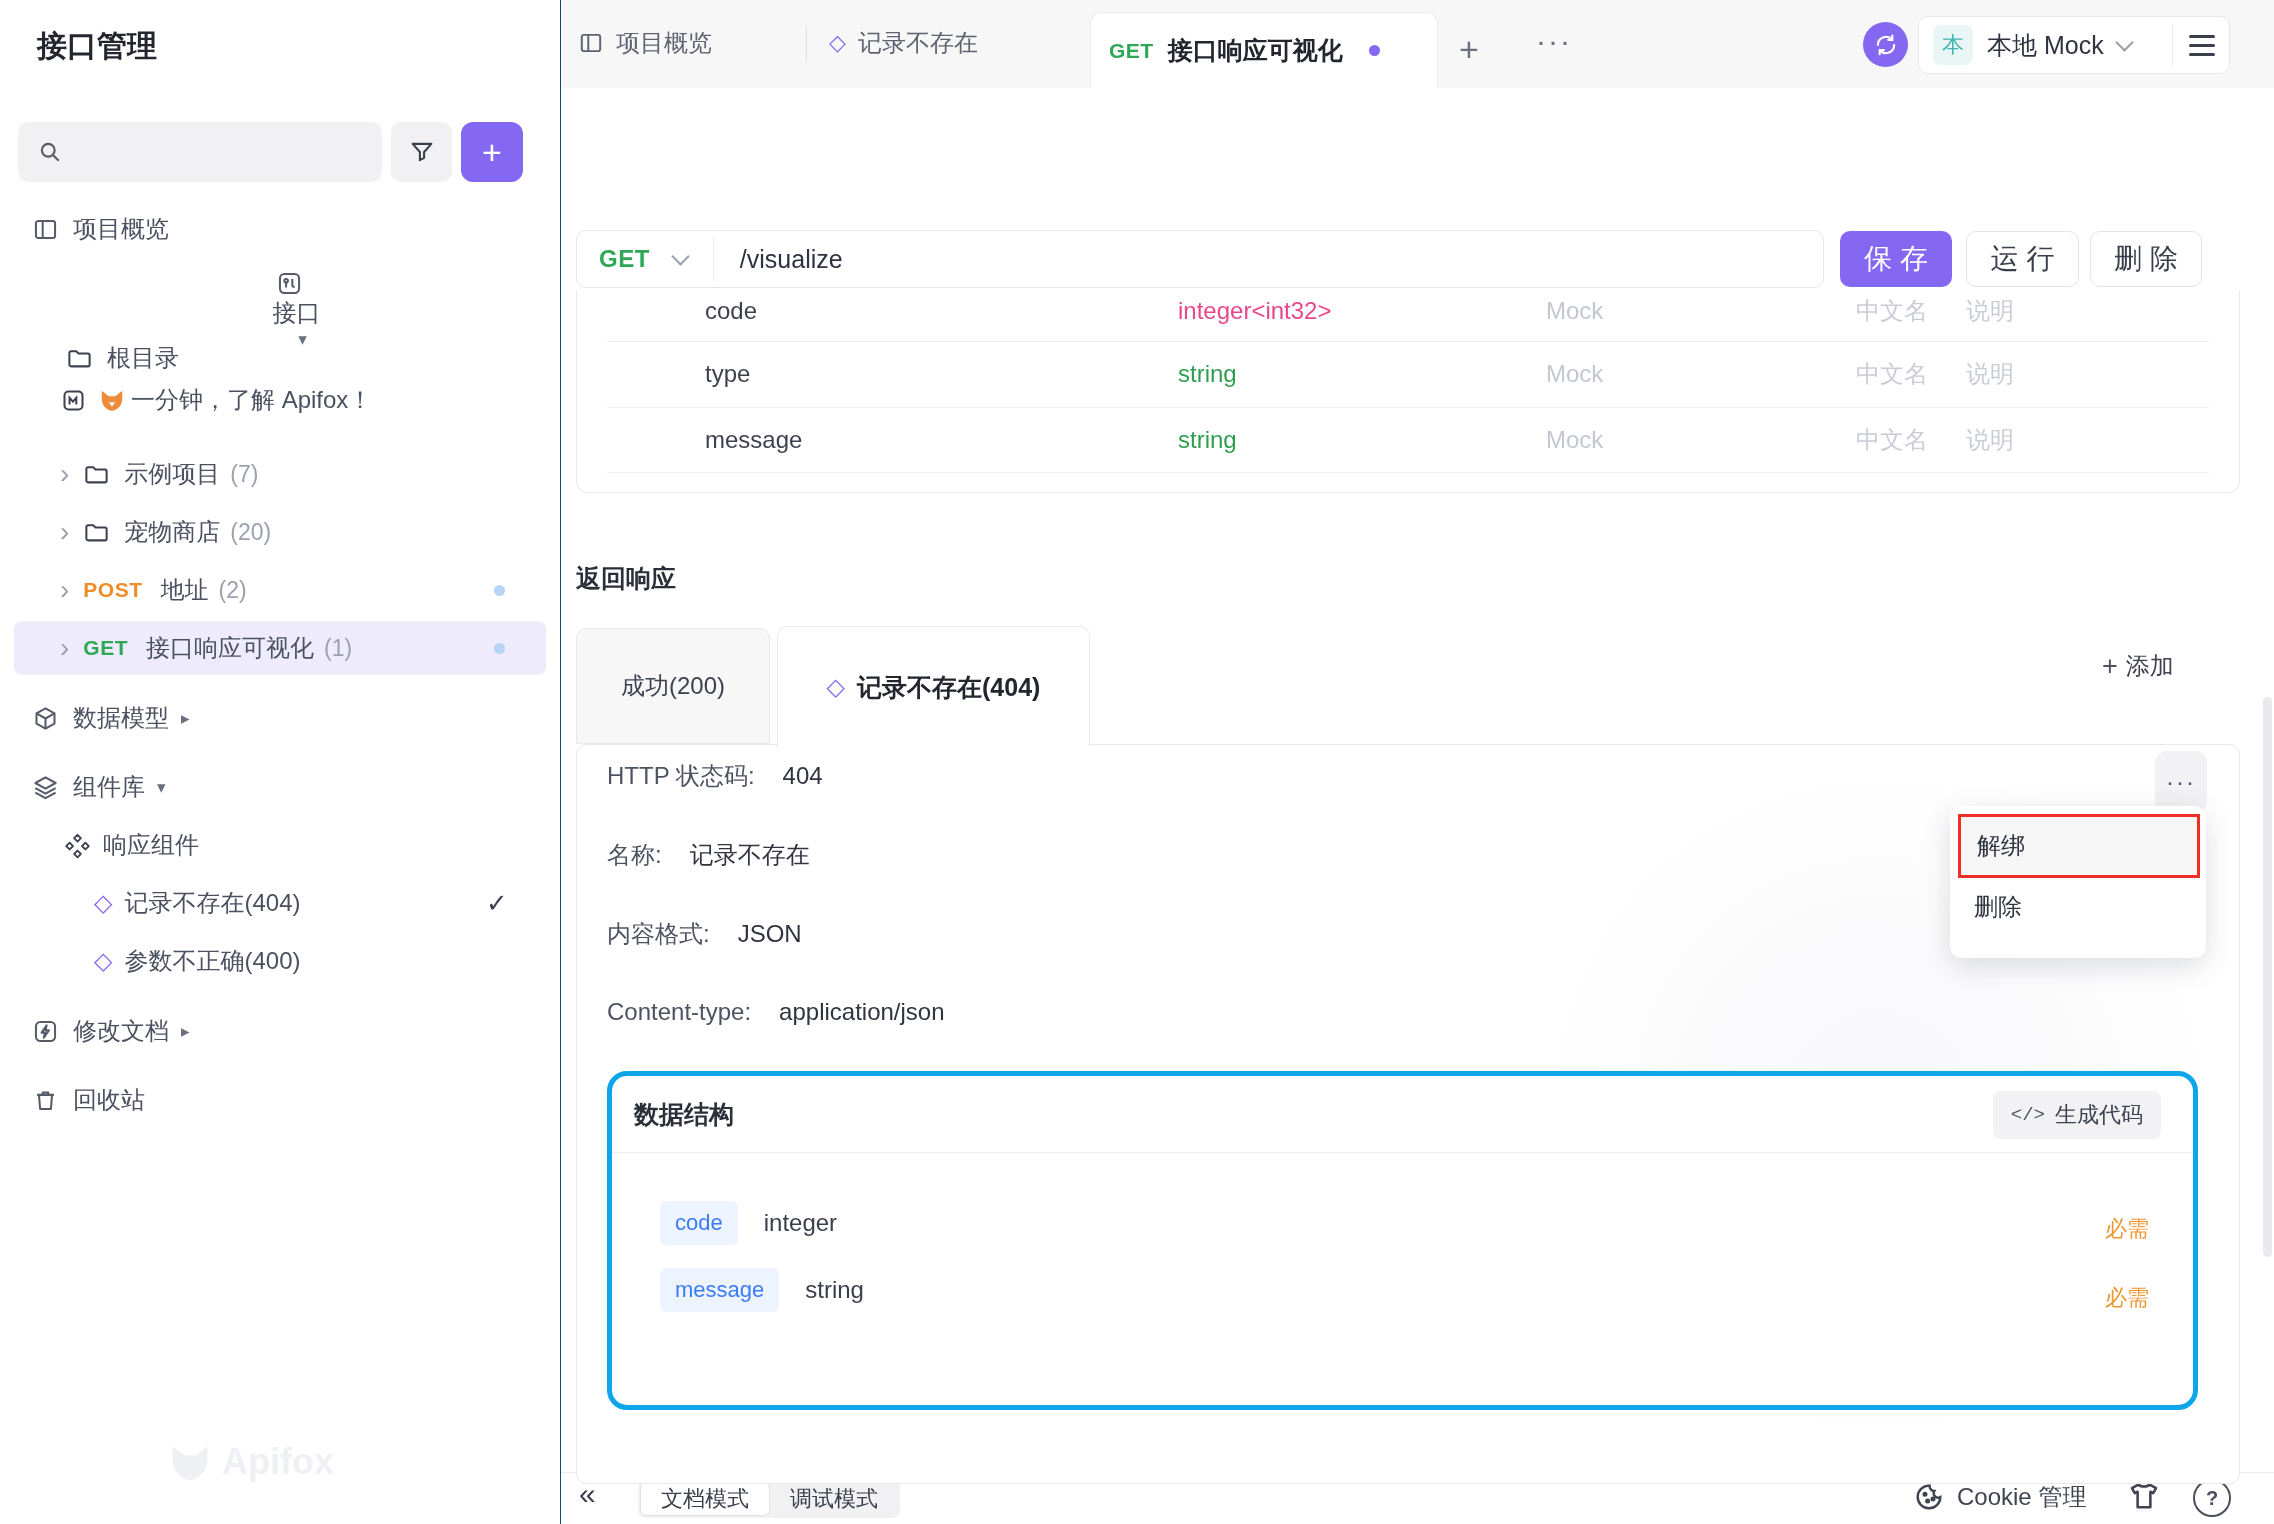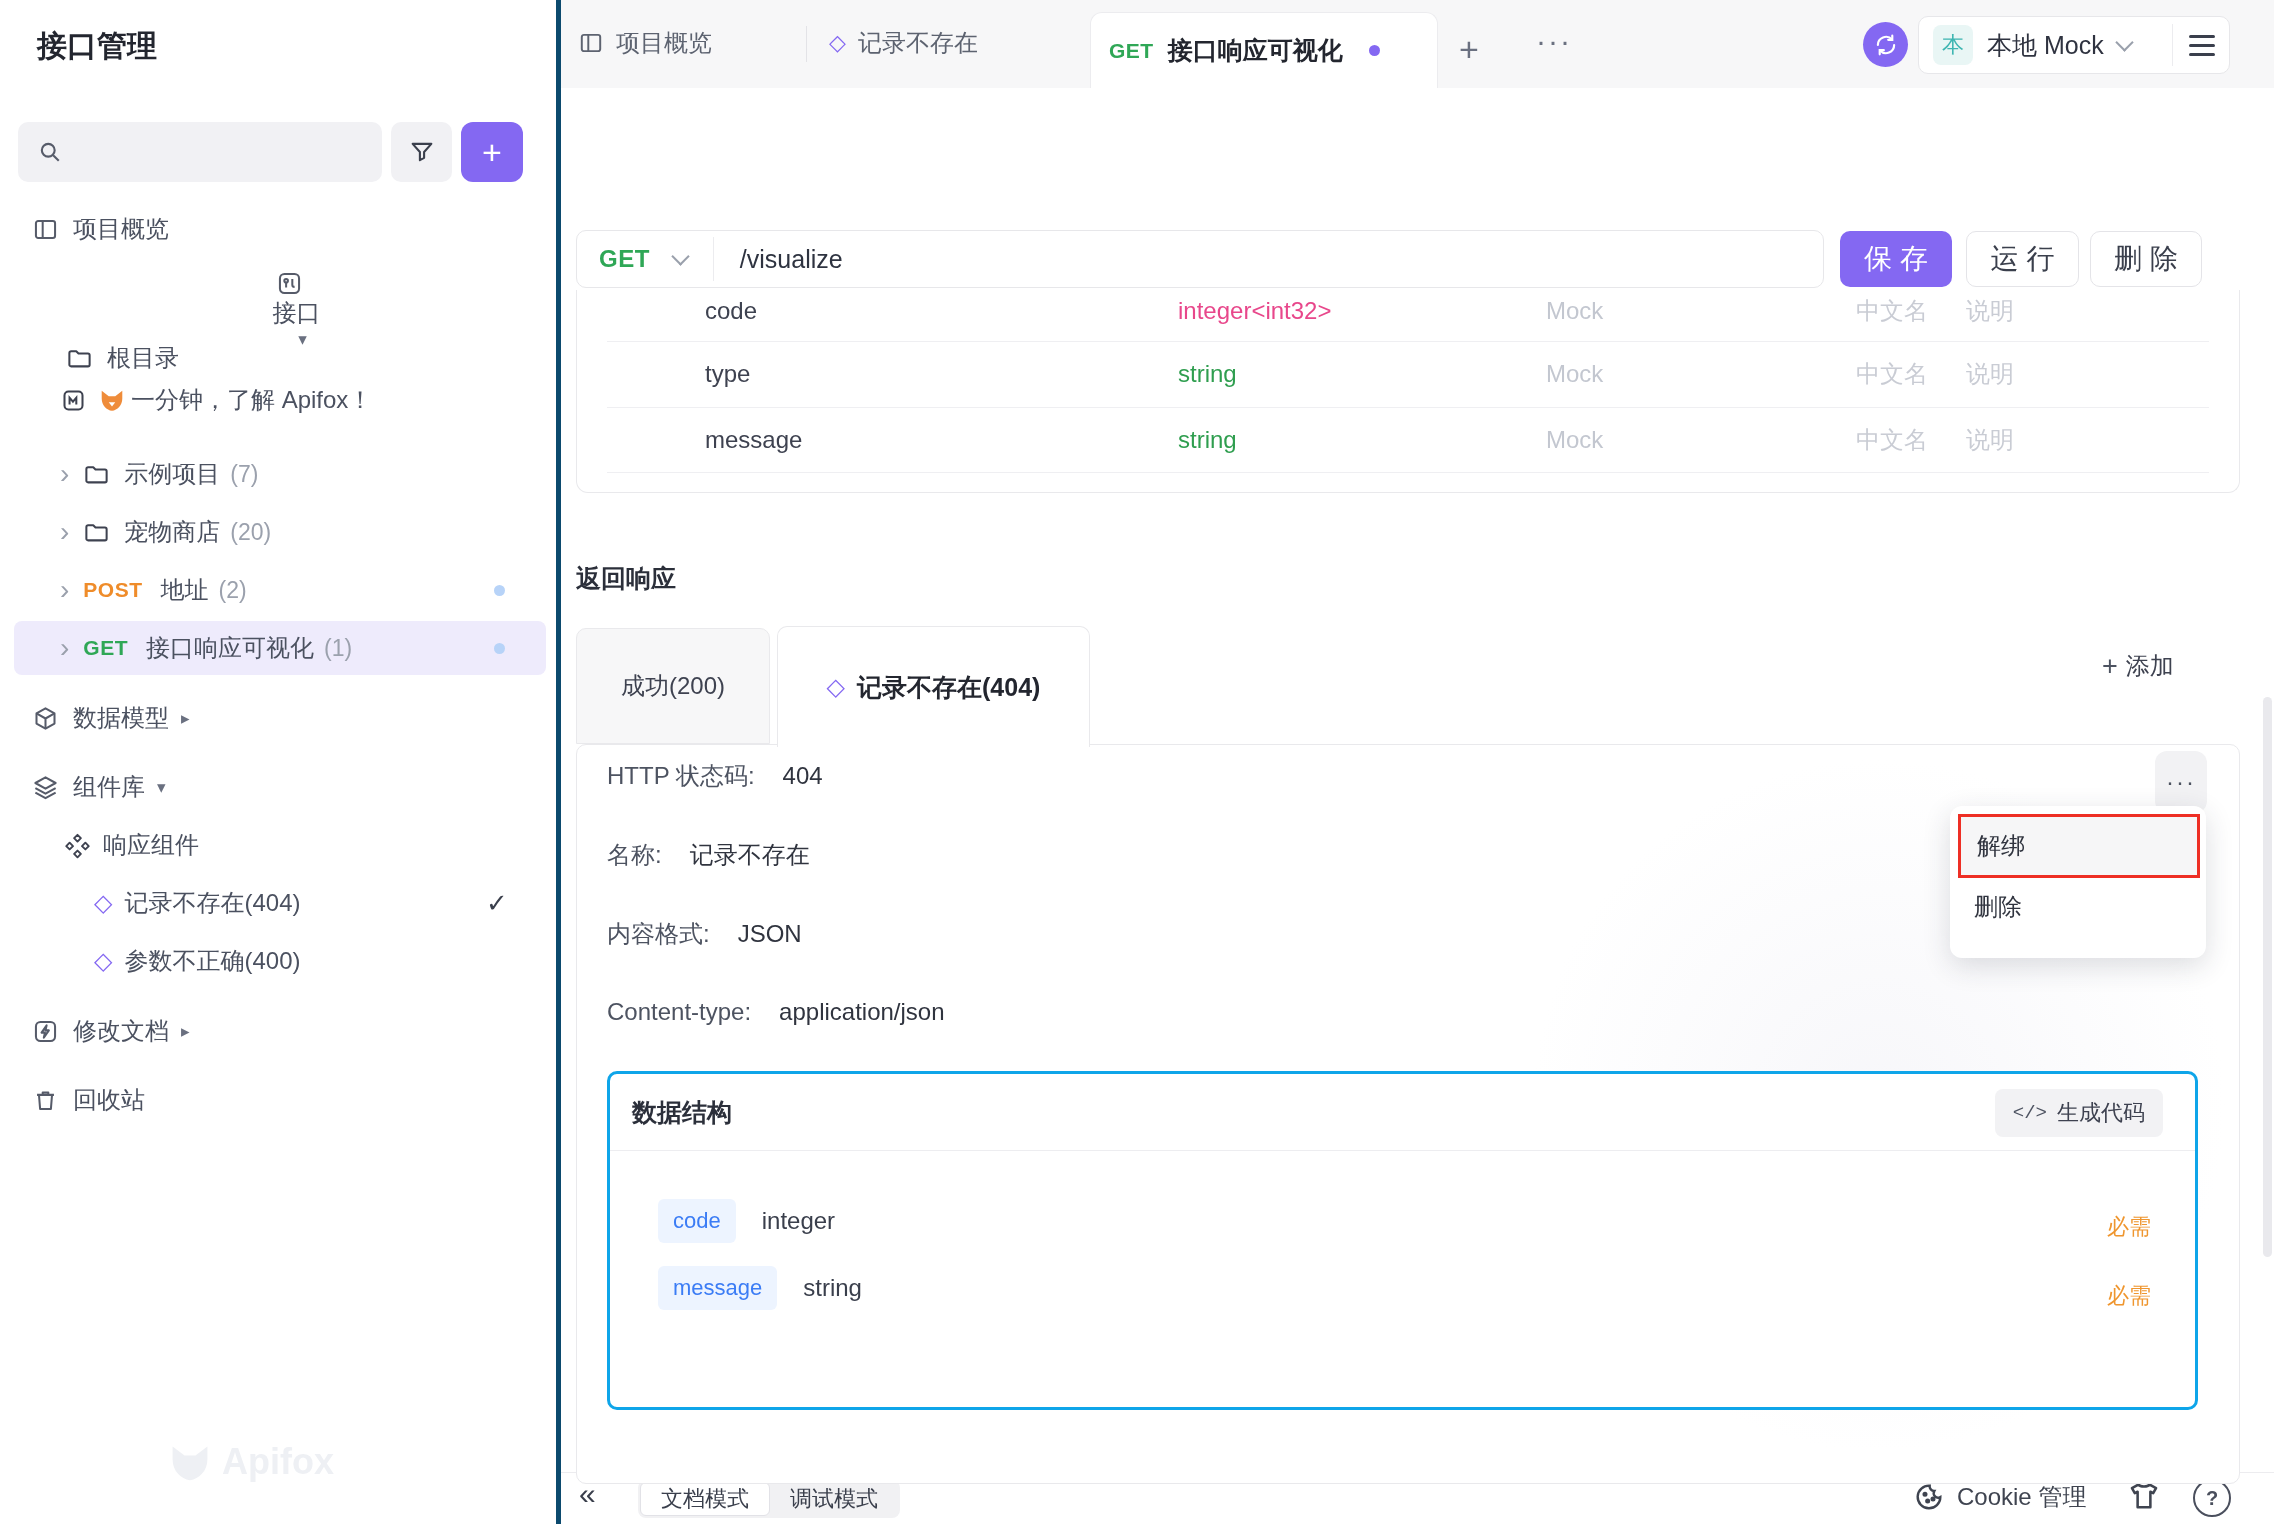--- a/index.html
+++ b/index.html
@@ -2,21 +2,21 @@
 <html style="--accent: #8468f2; --get-green: #2fa756; --post-orange: #ef8c2a; --type-pink: #e8478b; --type-green: #2f9e4f; --required-orange: #ef962f; --field-blue: #3b7cf5; --annotation-red: #ee2f25; --env-teal: #3fb6b2; --selected-bg: #eeebfc;"><head>
 <meta charset="utf-8">
 <style>
   html,body{margin:0;padding:0;background:#fff;}
   .app{position:relative;width:2274px;height:1524px;overflow:hidden;background:#fff;
        font-family:"Liberation Sans","DejaVu Sans",sans-serif;color:#3a3f4c;}
   .abs{position:absolute;}
   svg{display:block;}
 
   
-  .sidebar{position:absolute;left:0;top:0;width:561px;height:1524px;background:#fff;border-right:5px solid #0c4a6e;box-sizing:border-box;}
+  .sidebar{position:absolute;left:0;top:0;width:561px;height:1524px;background:#fff;border-right:1px solid #0c4a6e;box-sizing:border-box;}
   .sb-title{position:absolute;left:37px;top:26px;font-size:30px;font-weight:bold;color:#23262f;}
   .search-box{position:absolute;left:18px;top:122px;width:364px;height:60px;background:#f1f1f4;border-radius:10px;display:flex;align-items:center;padding-left:18px;box-sizing:border-box;}
   .icon-btn-gray{position:absolute;top:122px;width:61px;height:60px;background:#f1f1f4;border-radius:10px;display:flex;align-items:center;justify-content:center;}
   .btn-plus-purple{position:absolute;left:461px;top:122px;width:62px;height:60px;background:var(--accent);border-radius:12px;color:#fff;font-size:34px;display:flex;align-items:center;justify-content:center;font-weight:400;}
   .nav-row{position:absolute;left:0;width:561px;height:58px;display:flex;align-items:center;font-size:24px;color:#4b5160;box-sizing:border-box;}
   .nav-count{color:#9ba1ad;margin-left:10px;font-size:23px;}
   .tree-chev{color:#9aa0ac;font-size:28px;line-height:1;margin-right:14px;}
   .caret{color:#6a7080;font-size:17px;margin-left:12px;}
   .method-tag{font-weight:bold;font-size:21px;letter-spacing:.5px;margin-right:18px;}
   .m-post{color:var(--post-orange);}
@@ -71,21 +71,21 @@
   .panel-glow{position:absolute;right:0;top:0;width:720px;height:720px;background:radial-gradient(circle,#f7f7fa 0%,rgba(247,247,250,0) 68%);pointer-events:none;}
   .fld{position:absolute;left:30px;display:flex;align-items:center;gap:28px;font-size:24px;}
   .fld .lbl{color:#4d5361;}
   .fld .val{color:#30343f;}
   .more-btn{position:absolute;right:32px;top:6px;width:52px;height:62px;border-radius:12px;background:#f2f2f4;display:flex;align-items:center;justify-content:center;color:#4d5361;font-size:24px;letter-spacing:2px;}
   .menu{position:absolute;left:1950px;top:806px;width:256px;height:152px;background:#fff;border-radius:12px;box-shadow:0 8px 28px rgba(40,44,60,.16);z-index:5;box-sizing:border-box;}
   .menu-item{height:58px;display:flex;align-items:center;padding-left:24px;font-size:24px;color:#30343f;box-sizing:border-box;}
   .menu-item.unbind{margin:8px 6px 0 8px;border:3px solid var(--annotation-red);background:#f6f6f7;padding-left:16px;height:64px;}
 
   
-  .schema{position:absolute;left:607px;top:1071px;width:1591px;height:339px;border:3px solid #0ea5e9;border-radius:10px;background:#fff;box-sizing:border-box;z-index:2;}
+  .schema{position:absolute;left:607px;top:1071px;width:1591px;height:339px;border:5px solid #0ea5e9;border-radius:20px;background:#fff;box-sizing:border-box;z-index:2;}
   .schema-head{position:absolute;left:0;top:0;right:0;height:77px;border-bottom:1px solid #ededf0;display:flex;align-items:center;box-sizing:border-box;}
   .schema-title{margin-left:22px;font-size:25px;font-weight:bold;color:#2b2f3a;}
   .gen-btn{position:absolute;right:32px;top:15px;height:48px;padding:0 18px;background:#f2f2f4;border-radius:8px;display:flex;align-items:center;gap:10px;font-size:22px;color:#3e4250;}
   .srow{position:absolute;left:48px;display:flex;align-items:center;}
   .pill{background:#edf4ff;color:var(--field-blue);font-size:22px;padding:9px 15px;border-radius:6px;}
   .stype{margin-left:26px;font-size:24px;color:#3a3f4c;}
   .required{position:absolute;font-size:22px;color:var(--required-orange);}
 
   .scroll-thumb{position:absolute;left:2263px;top:697px;width:9px;height:560px;border-radius:5px;background:#e9e9ed;}
 

